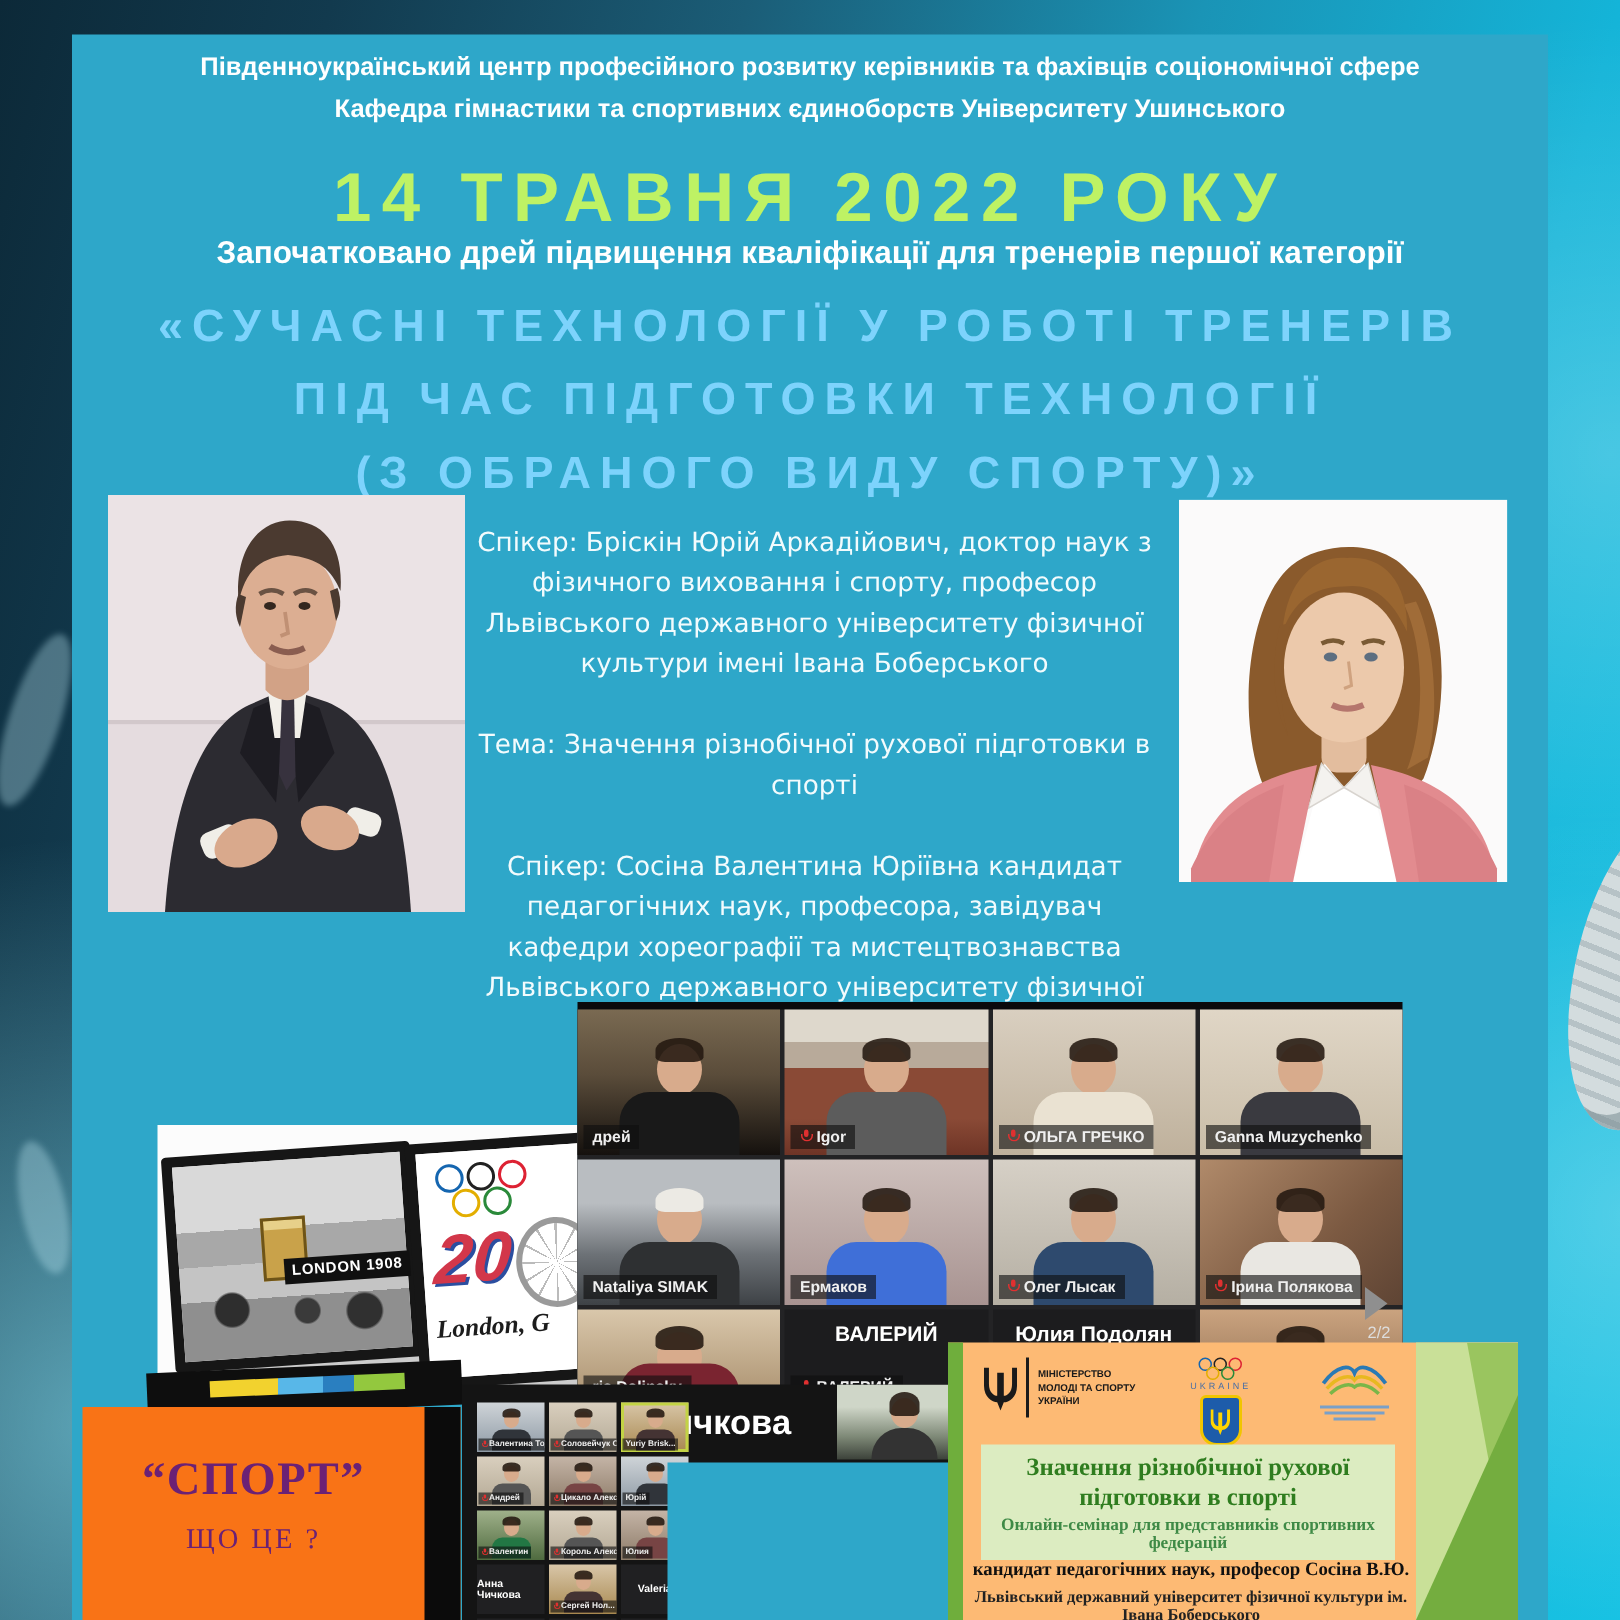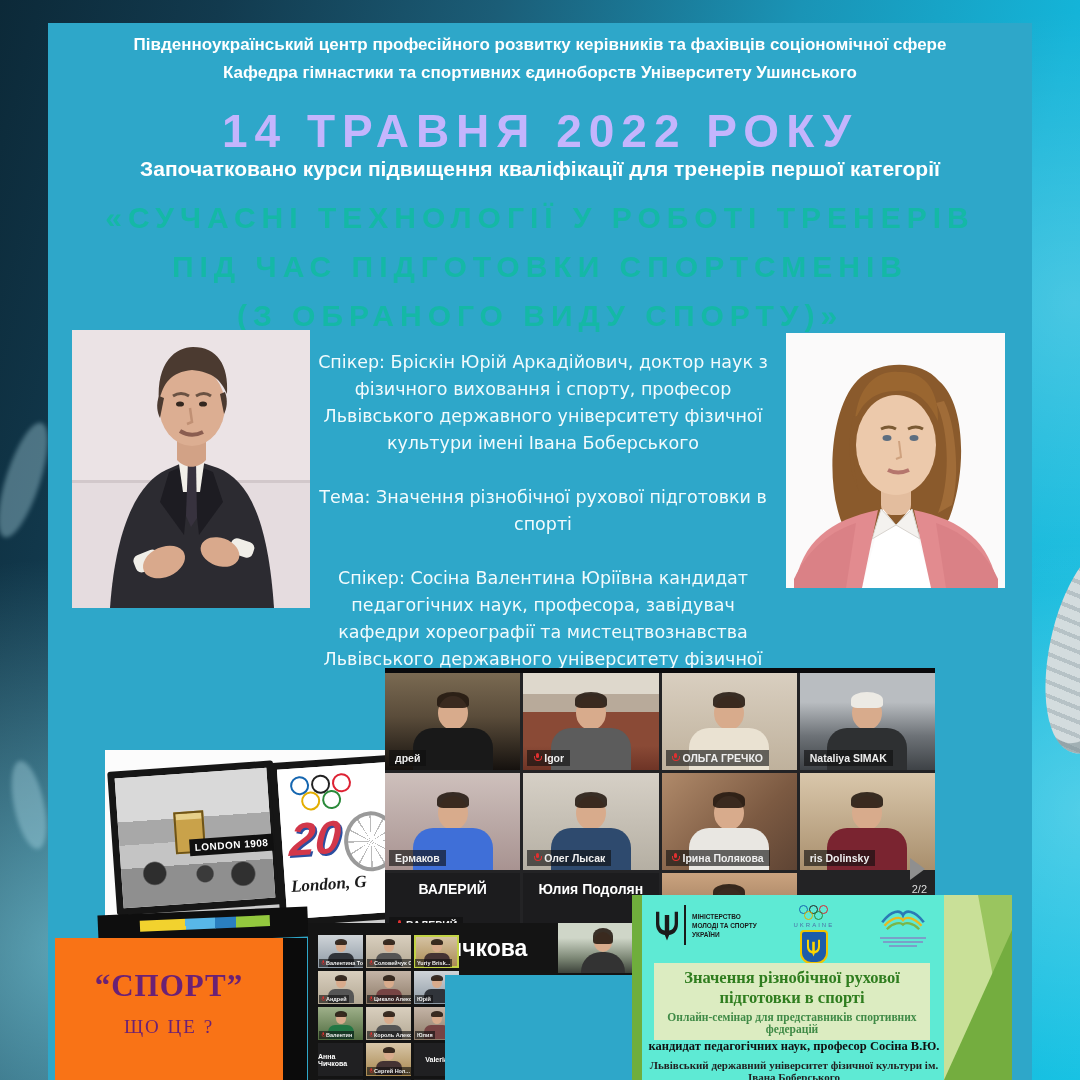--- a/index.html
+++ b/index.html
@@ -15,25 +15,25 @@
   .water .streak{position:absolute;border-radius:50%;opacity:.35;background:#bfeaf5;filter:blur(2px);}
   .dolphin{position:absolute;right:-46px;top:540px;width:92px;height:215px;border-radius:48% 52% 46% 54%;
     transform:rotate(14deg);
     background:repeating-linear-gradient(8deg,#d3dcde 0 9px,#b6c2c6 9px 13px);
     box-shadow:inset -10px -8px 0 rgba(120,140,146,.55);}
   
   .panel{position:absolute;left:48px;top:23px;width:984px;bottom:0;background:#2ea7c9;}
   
   .org{position:absolute;left:48px;top:31px;width:984px;text-align:center;color:#fff;
        font-weight:bold;font-size:17px;line-height:28px;}
-  .date{position:absolute;left:48px;top:104px;width:984px;text-align:center;color:#c4b5fd;
+  .date{position:absolute;left:48px;top:104px;width:984px;text-align:center;color:#bef264;
         font-weight:bold;font-size:46px;letter-spacing:7px;}
   .subtitle{position:absolute;left:48px;top:157px;width:984px;text-align:center;color:#fff;
         font-weight:bold;font-size:21px;}
-  .maintitle{position:absolute;left:48px;top:193px;width:984px;text-align:center;color:#14b8a6;
+  .maintitle{position:absolute;left:48px;top:193px;width:984px;text-align:center;color:#7dd3fc;
         font-weight:bold;font-size:30px;line-height:49px;letter-spacing:6px;}
   
   .photo{position:absolute;overflow:hidden;}
   .photo svg{display:block;}
   .sessions{position:absolute;left:310px;top:349px;width:466px;text-align:center;color:#f2fbfd;
         font-family:"DejaVu Sans",sans-serif;font-size:17.5px;line-height:27px;}
   .sessions p{margin:0 0 27px 0;}
   
   .london{position:absolute;left:105px;top:750px;width:280px;height:182px;background:#fcfcfc;
           overflow:hidden;z-index:2;}
@@ -126,21 +126,21 @@
   .w4{--wall:linear-gradient(180deg,#9fb08a,#4f6b3f);--shirt:#274;}
   .w5{--wall:linear-gradient(180deg,#d8c6a8,#a8884f);--shirt:#433;}
   .cyanGap{position:absolute;left:137px;top:52px;right:0;bottom:0;background:#2ea7c9;}
   
   .sport{position:absolute;left:55px;top:938px;width:228px;height:142px;background:#f97316;
       border-right:24px solid #0b0b0b;z-index:5;text-align:center;
       font-family:"Liberation Serif",serif;color:#6b2175;}
   .sport .t1{margin-top:30px;font-size:31px;font-weight:bold;letter-spacing:1px;}
   .sport .t2{margin-top:12px;font-size:19px;font-weight:normal;letter-spacing:2px;}
   
-  .seminar{position:absolute;left:632px;top:895px;width:380px;height:185px;background:#5eead4;z-index:6;}
+  .seminar{position:absolute;left:632px;top:895px;width:380px;height:185px;background:#fdba74;z-index:6;}
   .gbar{position:absolute;left:0;top:0;width:10px;height:100%;background:#6fae3c;}
   .gband{position:absolute;right:0;top:0;width:68px;height:100%;background:#c9e098;}
   .gb1{position:absolute;right:0;bottom:0;width:68px;height:150px;background:#74ad3f;
       clip-path:polygon(100% 0,100% 100%,0 100%);}
   .gb2{position:absolute;right:0;top:0;width:34px;height:185px;background:#9ac55f;
       clip-path:polygon(100% 0,100% 100%,0 0);}
   .logos{position:absolute;left:24px;top:10px;width:290px;height:56px;display:flex;align-items:flex-start;gap:22px;}
   .ministry{display:flex;align-items:center;gap:6px;}
   .ministry .sep{width:2px;height:40px;background:#1a1a1a;}
   .mintxt{font-size:6.5px;font-weight:bold;color:#1a1a1a;line-height:9px;}
@@ -173,24 +173,24 @@
     <div class="dolphin"></div>
   </div>
 
   <div class="panel"></div>
 
   <div class="org">
     <div>Південноукраїнський центр професійного розвитку керівників та фахівців соціономічної сфере</div>
     <div>Кафедра гімнастики та спортивних єдиноборств Університету Ушинського</div>
   </div>
   <div class="date">14 ТРАВНЯ 2022 РОКУ</div>
-  <div class="subtitle">Започатковано курси підвищення кваліфікації для тренерів першої категорії</div>
+  <div class="subtitle">Започатковано дрей підвищення кваліфікації для тренерів першої категорії</div>
   <div class="maintitle">
     <div>«СУЧАСНІ ТЕХНОЛОГІЇ У РОБОТІ ТРЕНЕРІВ</div>
-    <div>ПІД ЧАС ПІДГОТОВКИ СПОРТСМЕНІВ</div>
+    <div>ПІД ЧАС ПІДГОТОВКИ ТЕХНОЛОГІЇ</div>
     <div>(З ОБРАНОГО ВИДУ СПОРТУ)»</div>
   </div>
 
   <div class="photo" style="left:72px;top:330px;width:238px;height:278px;">
     <svg width="238" height="278" viewBox="0 0 238 278">
       <rect width="238" height="278" fill="#ebe3e5"></rect>
       <rect y="150" width="238" height="3" fill="#d2c8cb"></rect>
       <rect y="153" width="238" height="125" fill="#e5dcdf"></rect>
       <path d="M38 278 C 44 192 68 152 94 140 L119 129 L146 138 C 176 150 196 188 202 278 Z" fill="#2c2b31"></path>
       <path d="M97 142 L119 133 L112 205 L88 172 Z" fill="#1d1c22"></path>
@@ -292,20 +292,29 @@
       <div class="zt v3">
         <span class="person">
             <i class="head"></i>
             <i class="torso"></i>
           </span>
         <span class="lbl">
             <i class="mic"></i>
             <b>ОЛЬГА ГРЕЧКО</b>
           </span>
       </div>
+      <div class="zt v4">
+        <span class="person">
+            <i class="head"></i>
+            <i class="torso"></i>
+          </span>
+        <span class="lbl">
+            <b>Ganna Muzychenko</b>
+          </span>
+      </div>
       <div class="zt v5">
         <span class="person">
             <i class="head"></i>
             <i class="torso"></i>
           </span>
         <span class="lbl">
             <b>Nataliya SIMAK</b>
           </span>
       </div>
       <div class="zt v6">

